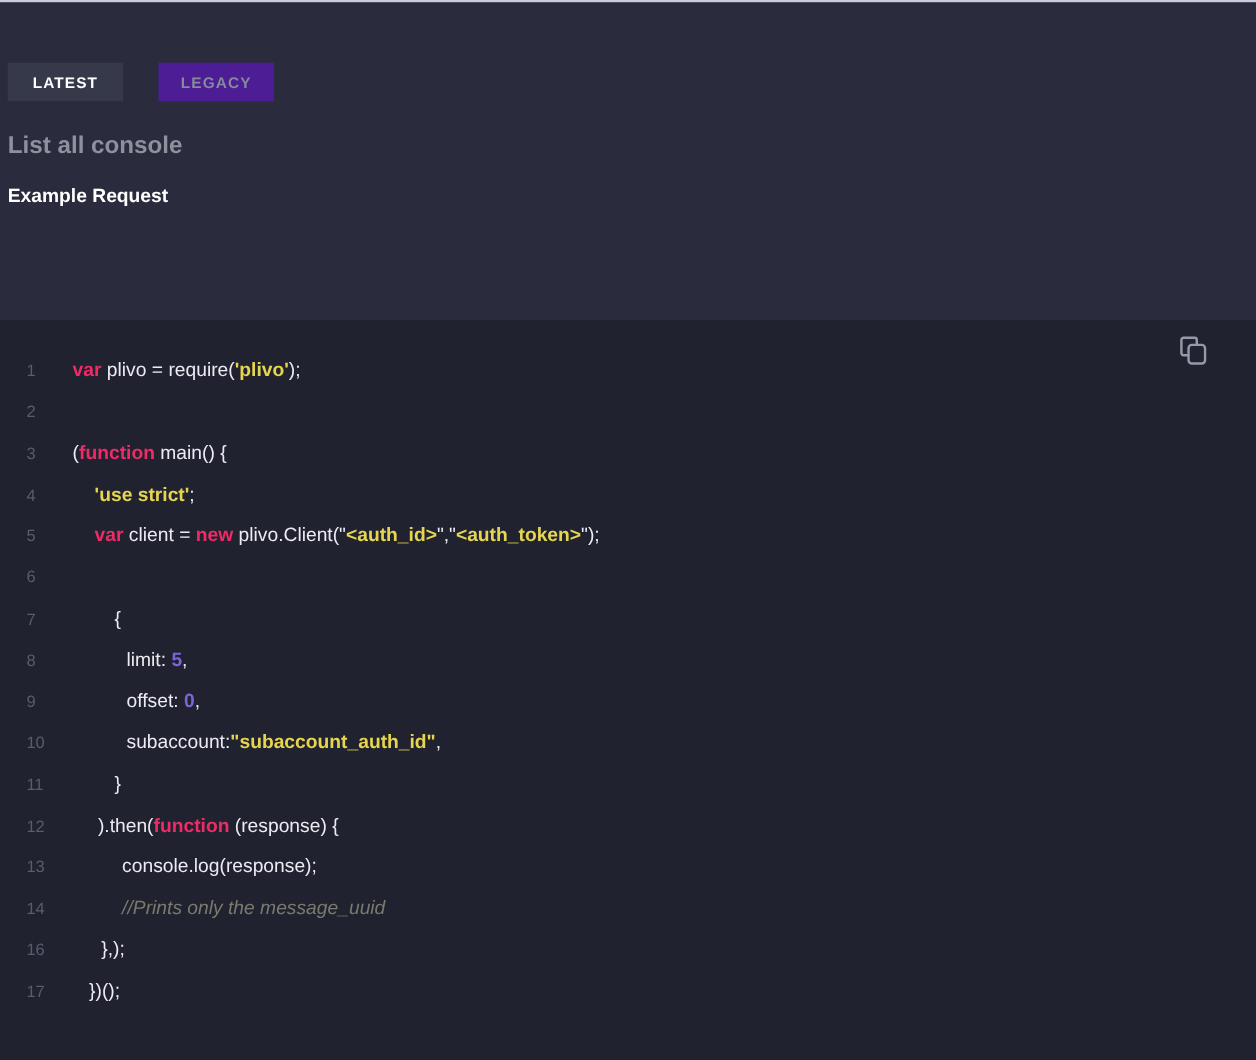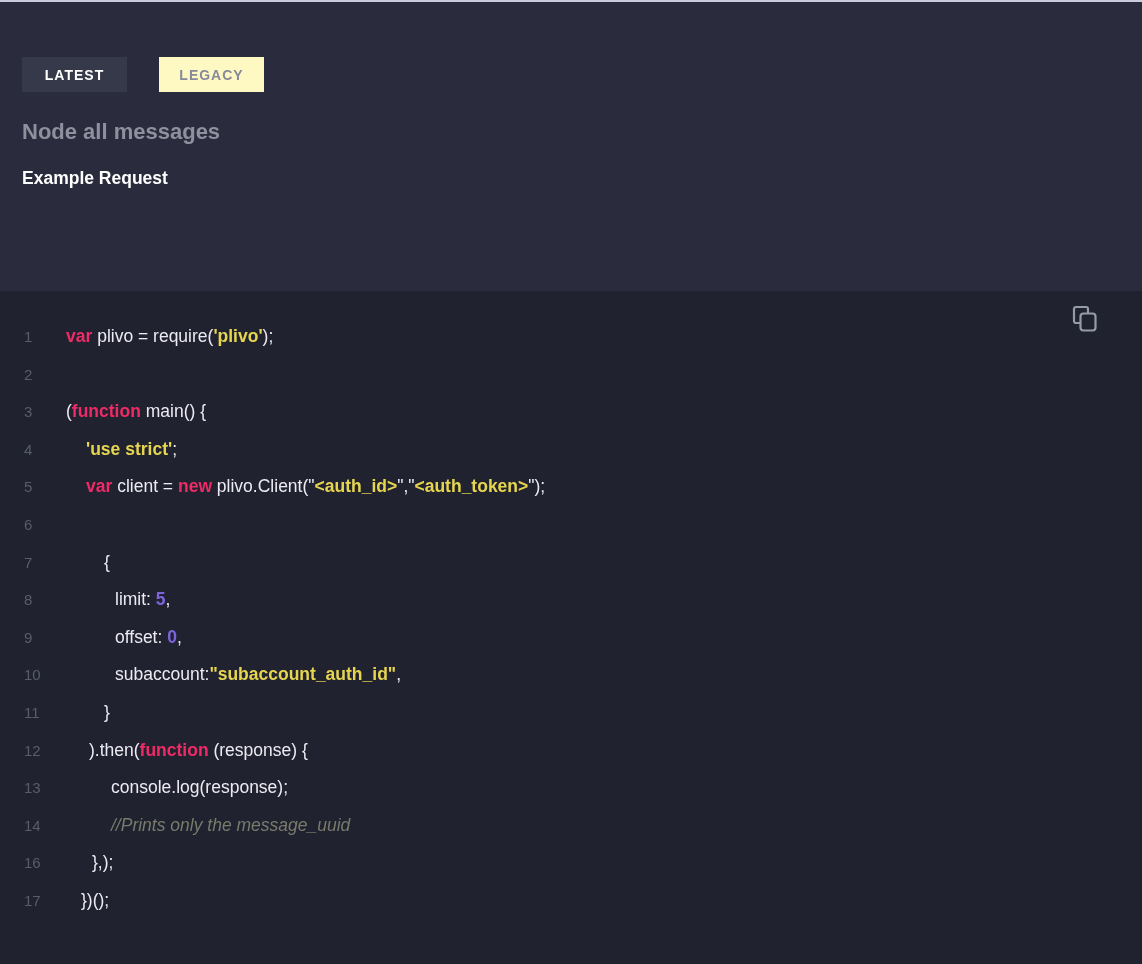--- a/index.html
+++ b/index.html
@@ -18,31 +18,31 @@
   }
   *{margin:0;padding:0;box-sizing:border-box;}
   html,body{width:1142px;height:964px;overflow:hidden;}
   body{
     background:var(--page-bg);
     font-family:"Liberation Sans", sans-serif;
     color:#fff;
     position:relative;
   }
   .top-edge{height:2px;width:100%;background:#cbcbdb;}
-  .page{padding:0 22px;}
+  .page{padding:0 7px;}
   
   .toggle-row{display:flex;gap:32px;margin-top:55px;}
   .toggle-btn{
     width:105px;height:35px;border:none;cursor:pointer;
     font-family:"Liberation Sans", sans-serif;
     font-size:14px;font-weight:700;letter-spacing:1px;
     display:flex;align-items:center;justify-content:center;
   }
   .toggle-btn.active{background:#363949;color:#ffffff;}
-  .toggle-btn.inactive{background:#fef9c3;color:#868a9a;}
+  .toggle-btn.inactive{background:#4c1d95;color:#868a9a;}
   
   .tabs{
     display:flex;justify-content:space-between;align-items:flex-end;
     margin-top:24px;border-bottom:2px solid var(--rule);
   }
   .tab{
     position:relative;font-size:19.5px;color:#eef0f5;cursor:pointer;
     padding:12px 0 23px 0;font-weight:400;
   }
   .tab.active{font-weight:700;color:#ffffff;}
@@ -82,21 +82,21 @@
 <div class="top-edge"></div>
 
 <div class="page">
 
   <div class="toggle-row">
     <button class="toggle-btn active">LATEST</button>
     <button class="toggle-btn inactive">LEGACY</button>
   </div>
 
 
-  <h2 class="section-title">Node all messages</h2>
+  <h2 class="section-title">List all console</h2>
 
   <h3 class="section-subtitle">Example Request</h3>
 
 </div>
 
 <div class="code-block">
   <div class="code-lines">
       <div class="line">
         <span class="ln">1</span>
         <span class="code" style="padding-left: 0px;"><span class="tk-kw">var</span><span class="tk-pl"> plivo = require(</span><span class="tk-str">'plivo'</span><span class="tk-pl">);</span></span>

